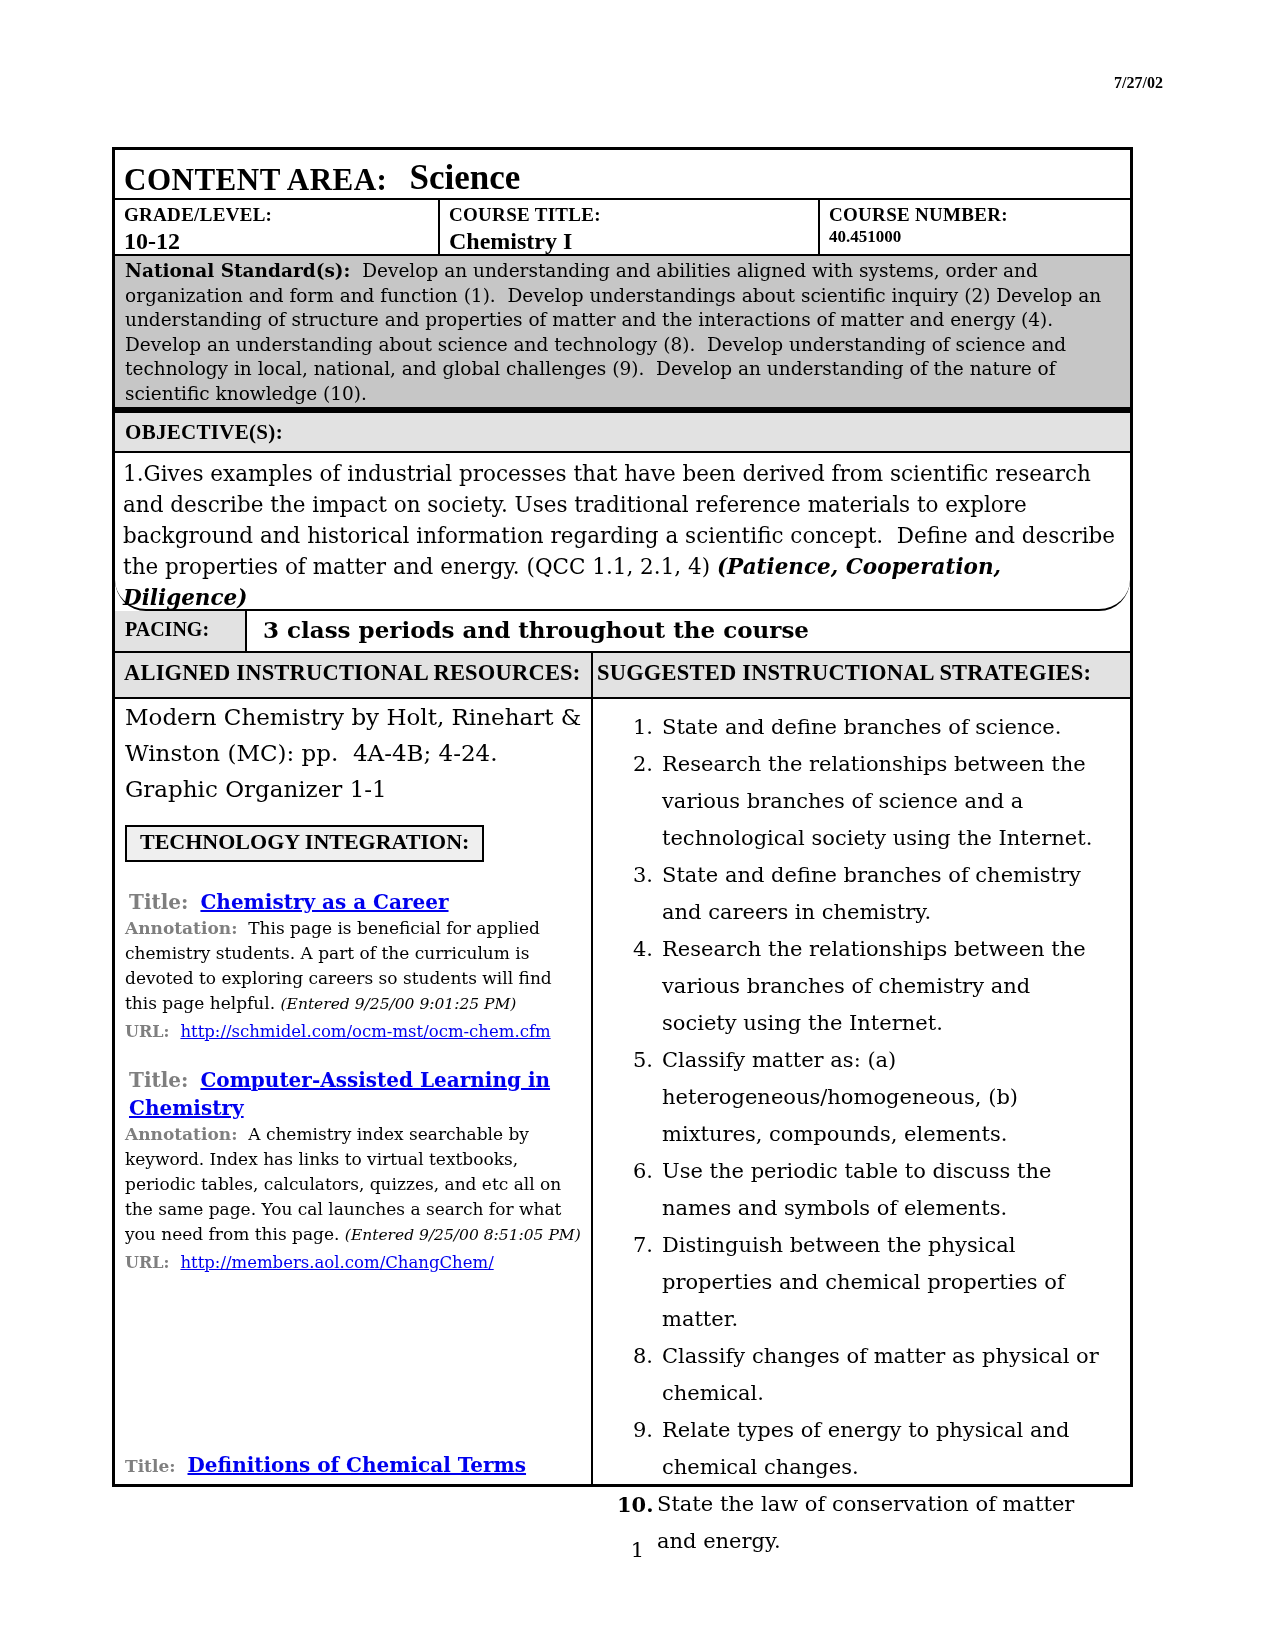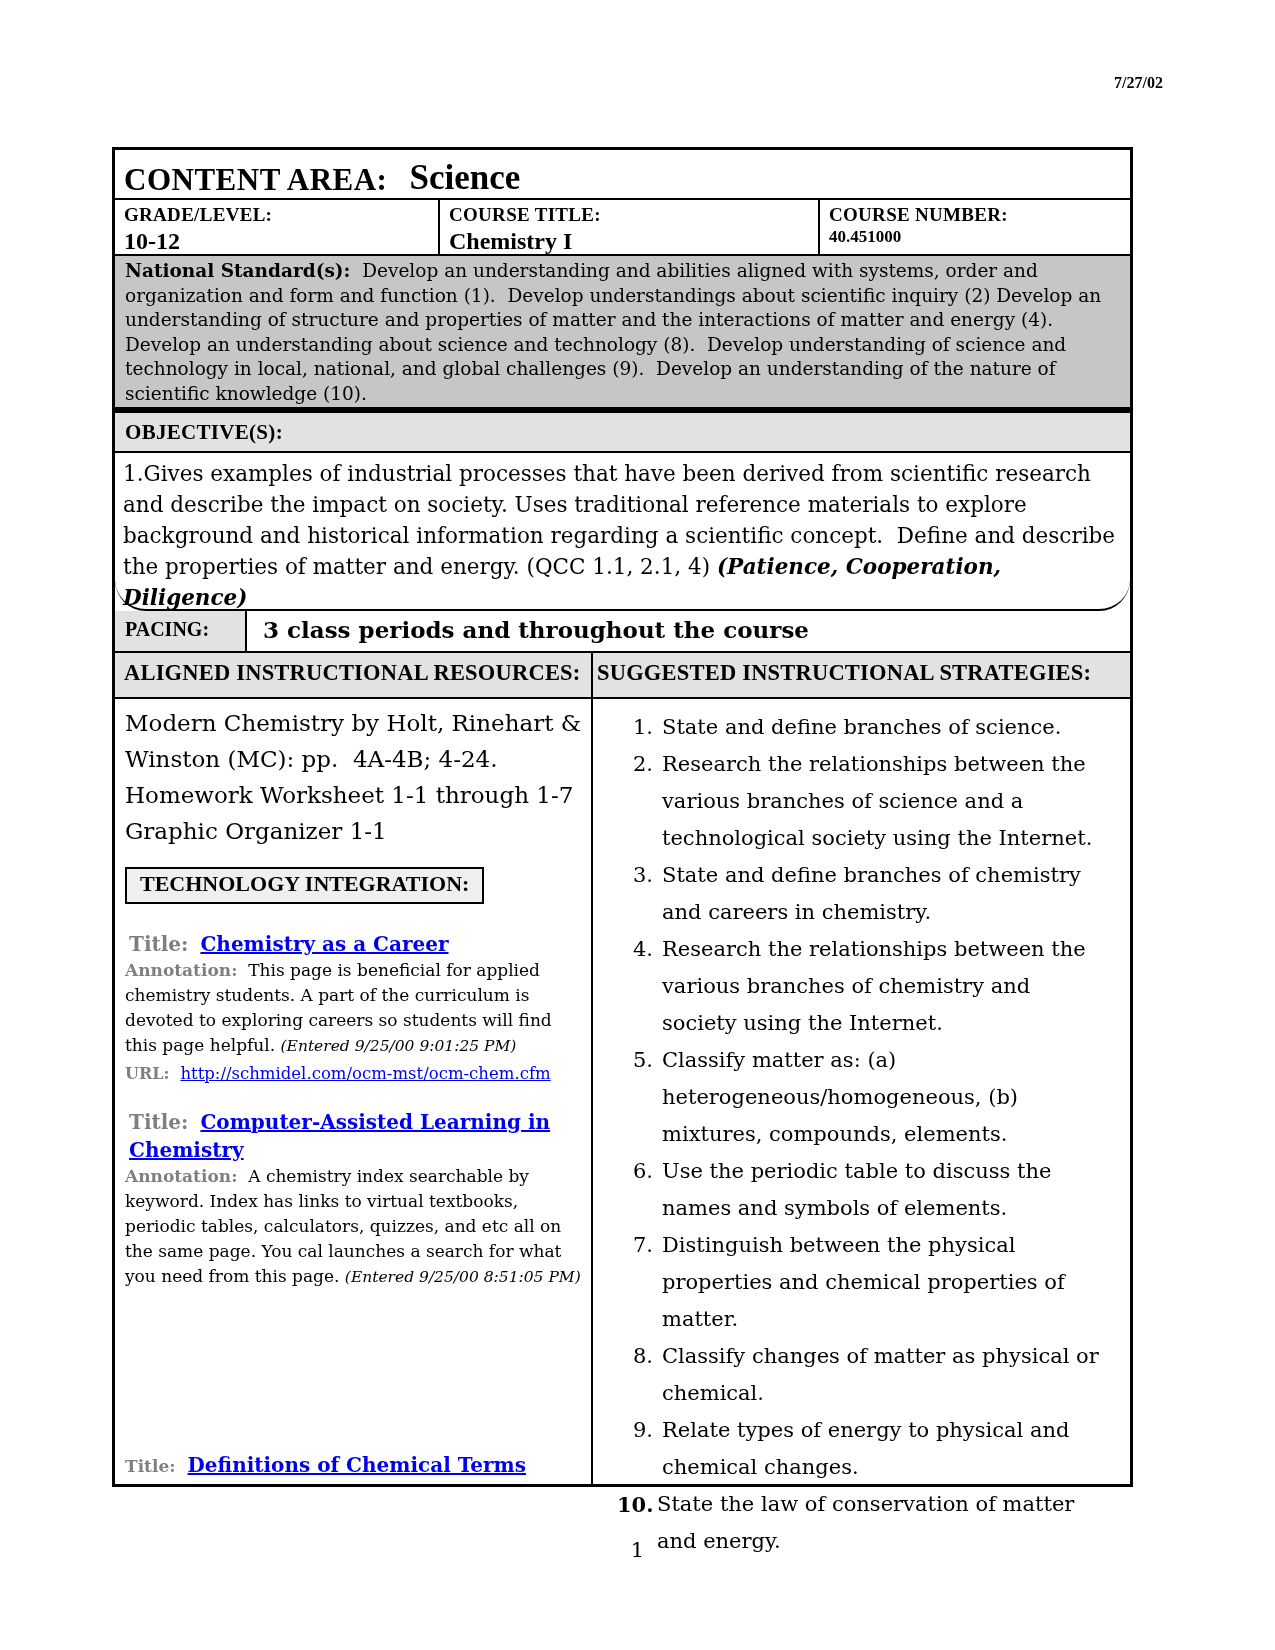--- a/index.html
+++ b/index.html
@@ -63,21 +63,21 @@
   
   .row-col-headers{height:46px;border-bottom:2px solid var(--ink);display:flex;background:var(--band-light);}
   .col-header{font-family:"Liberation Serif",serif;font-weight:bold;font-size:22.5px;
     padding:7px 0 0 9px;letter-spacing:.2px;}
   .col-header.left{width:478px;border-right:2px solid var(--ink);}
   .col-header.right{flex:1;padding-left:4px;font-family:Liberation Serif, serif;}
 
   
   .row-body{flex:1;display:flex;min-height:0;}
   .col-left{width:478px;border-right:2px solid var(--ink);display:flex;flex-direction:column;
-    padding:6px 8px 4px 10px;}
+    padding:0 8px 4px 10px;}
   .col-right{flex:1;padding:10px 26px 0 24px;}
 
   .resources-block{font-size:23px;line-height:36px;}
   .resources-block div{white-space:pre-wrap;}
 
   .tech-box{margin-top:18px;align-self:flex-start;border:2px solid var(--ink);
     background:var(--box-bg);padding:2px 13px 5px 13px;
     font-family:"Liberation Serif",serif;font-weight:bold;font-size:22px;}
 
   .entry{margin-top:26px;}
@@ -150,35 +150,35 @@
       <div class="col-header left">ALIGNED INSTRUCTIONAL RESOURCES:</div>
       <div class="col-header right">SUGGESTED INSTRUCTIONAL STRATEGIES:</div>
     </div>
 
     <div class="row-body">
 
       <div class="col-left">
         <div class="resources-block">
           <div>Modern Chemistry by Holt, Rinehart &amp;</div>
           <div>Winston (MC): pp.  4A-4B; 4-24.</div>
-          <div>Homework Worksheet 1-1 through 1-7</div>
           <div>Graphic Organizer 1-1</div>
         </div>
 
         <div class="tech-box">TECHNOLOGY INTEGRATION:</div>
 
         <div class="entry">
           <div class="title-line"><span class="glabel">Title:</span><a class="doc-link">Chemistry as a Career</a></div>
           <div class="annotation"><span class="glabel">Annotation:</span><span>  This page is beneficial for applied chemistry students. A part of the curriculum is devoted to exploring careers so students will find this page helpful. </span><span class="entered">(Entered 9/25/00 9:01:25 PM)</span></div>
           <div class="url-line"><span class="glabel">URL:</span><a class="url-link">http://schmidel.com/ocm-mst/ocm-chem.cfm</a></div>
         </div>
 
         <div class="entry second">
           <div class="title-line"><span class="glabel">Title:</span><a class="doc-link">Computer-Assisted Learning in Chemistry</a></div>
           <div class="annotation"><span class="glabel">Annotation:</span><span>  A chemistry index searchable by keyword. Index has links to virtual textbooks, periodic tables, calculators, quizzes, and etc all on the same page. You cal launches a search for what you need from this page. </span><span class="entered">(Entered 9/25/00 8:51:05 PM)</span></div>
+          <div class="url-line"><span class="glabel">URL:</span><a class="url-link">http://members.aol.com/ChangChem/</a></div>
         </div>
 
         <div class="bottom-title"><span class="glabel">Title:</span><a class="doc-link">Definitions of Chemical Terms</a></div>
       </div>
 
       <div class="col-right">
         <div class="strategy-item">
             <span class="num">1.</span>
             <span class="txt">State and define branches of science.</span>
           </div>

